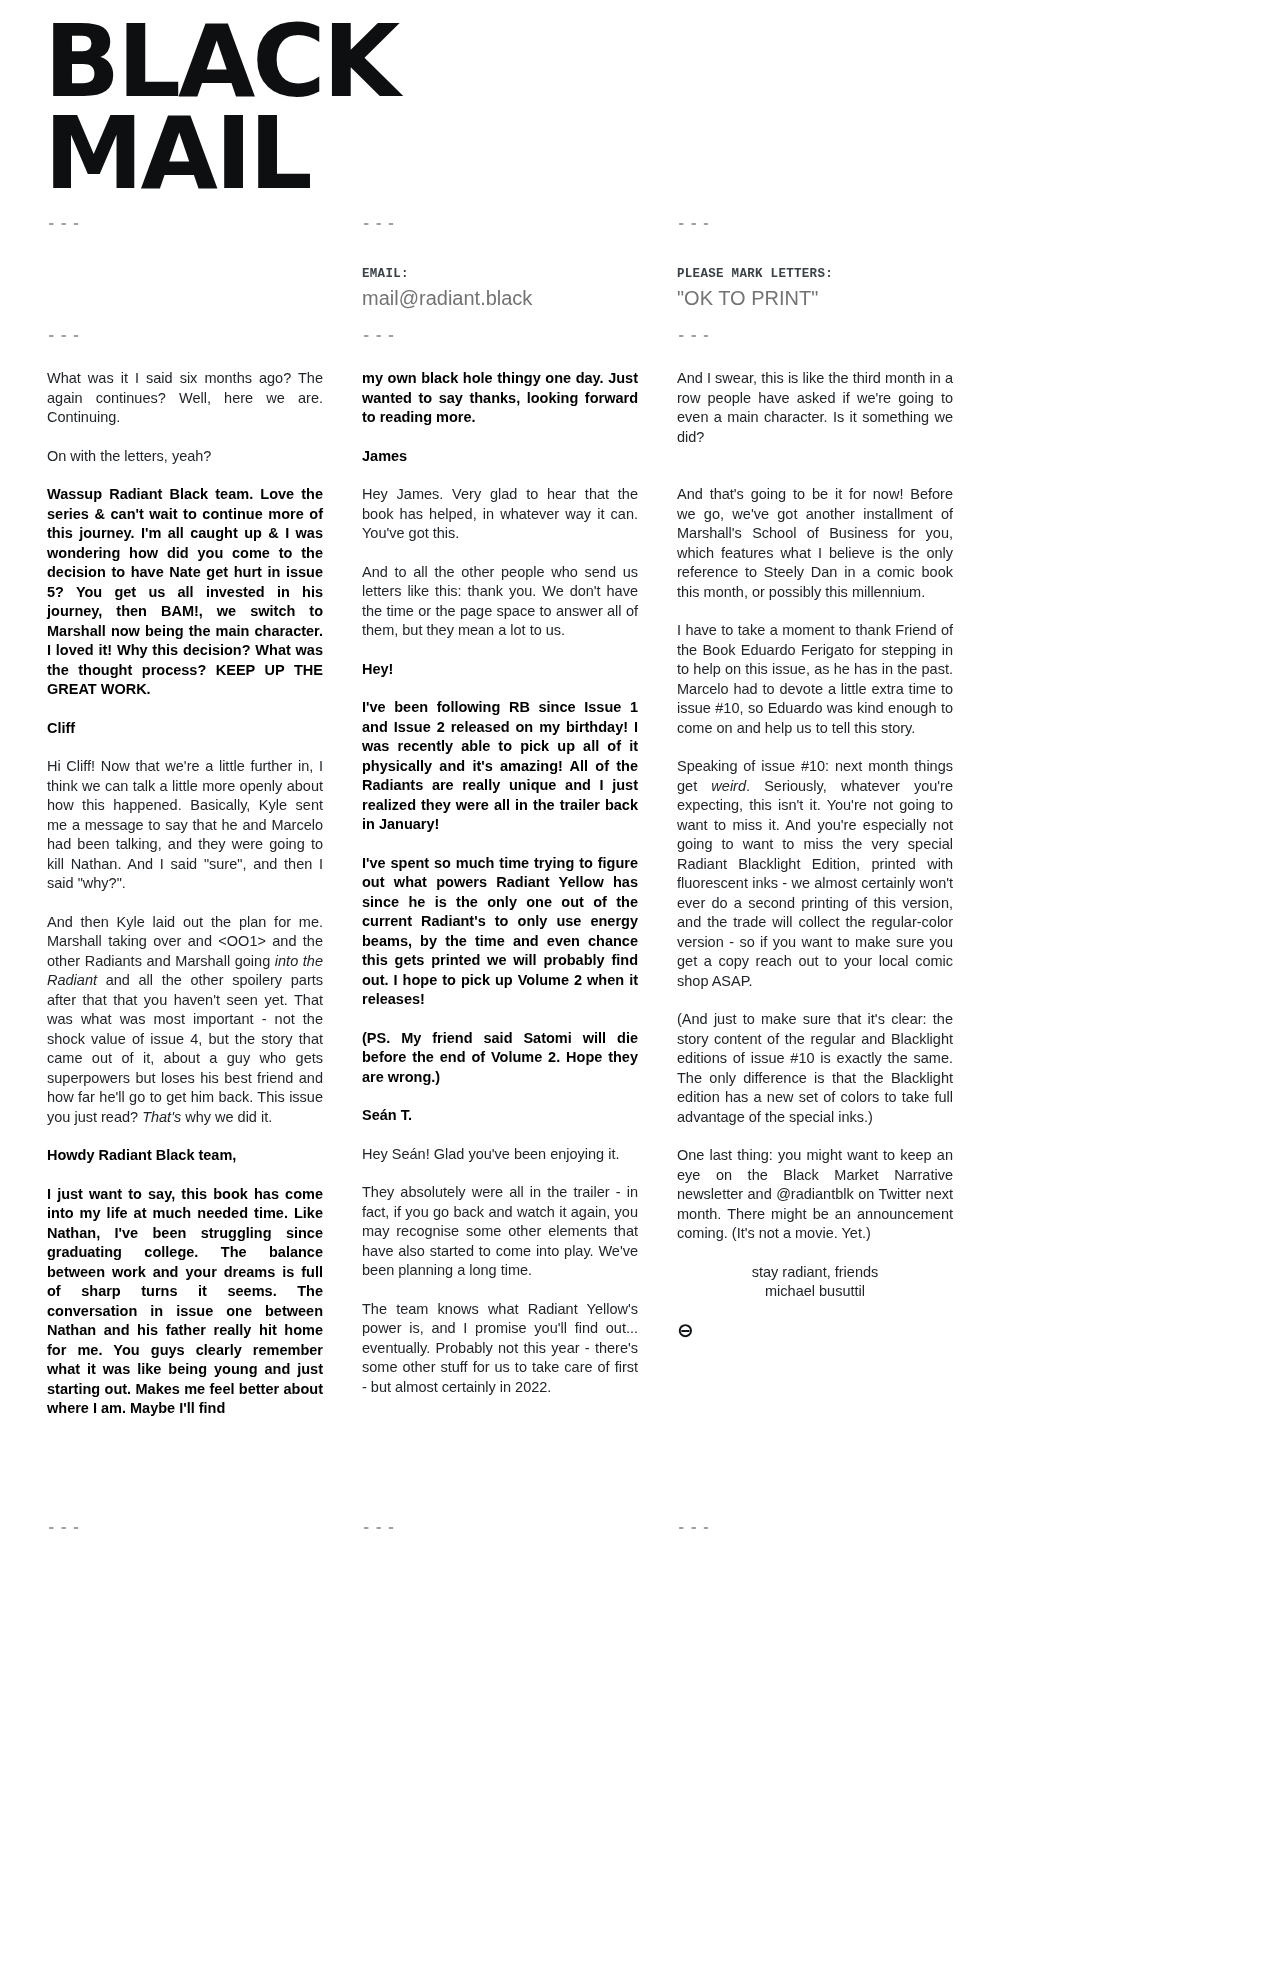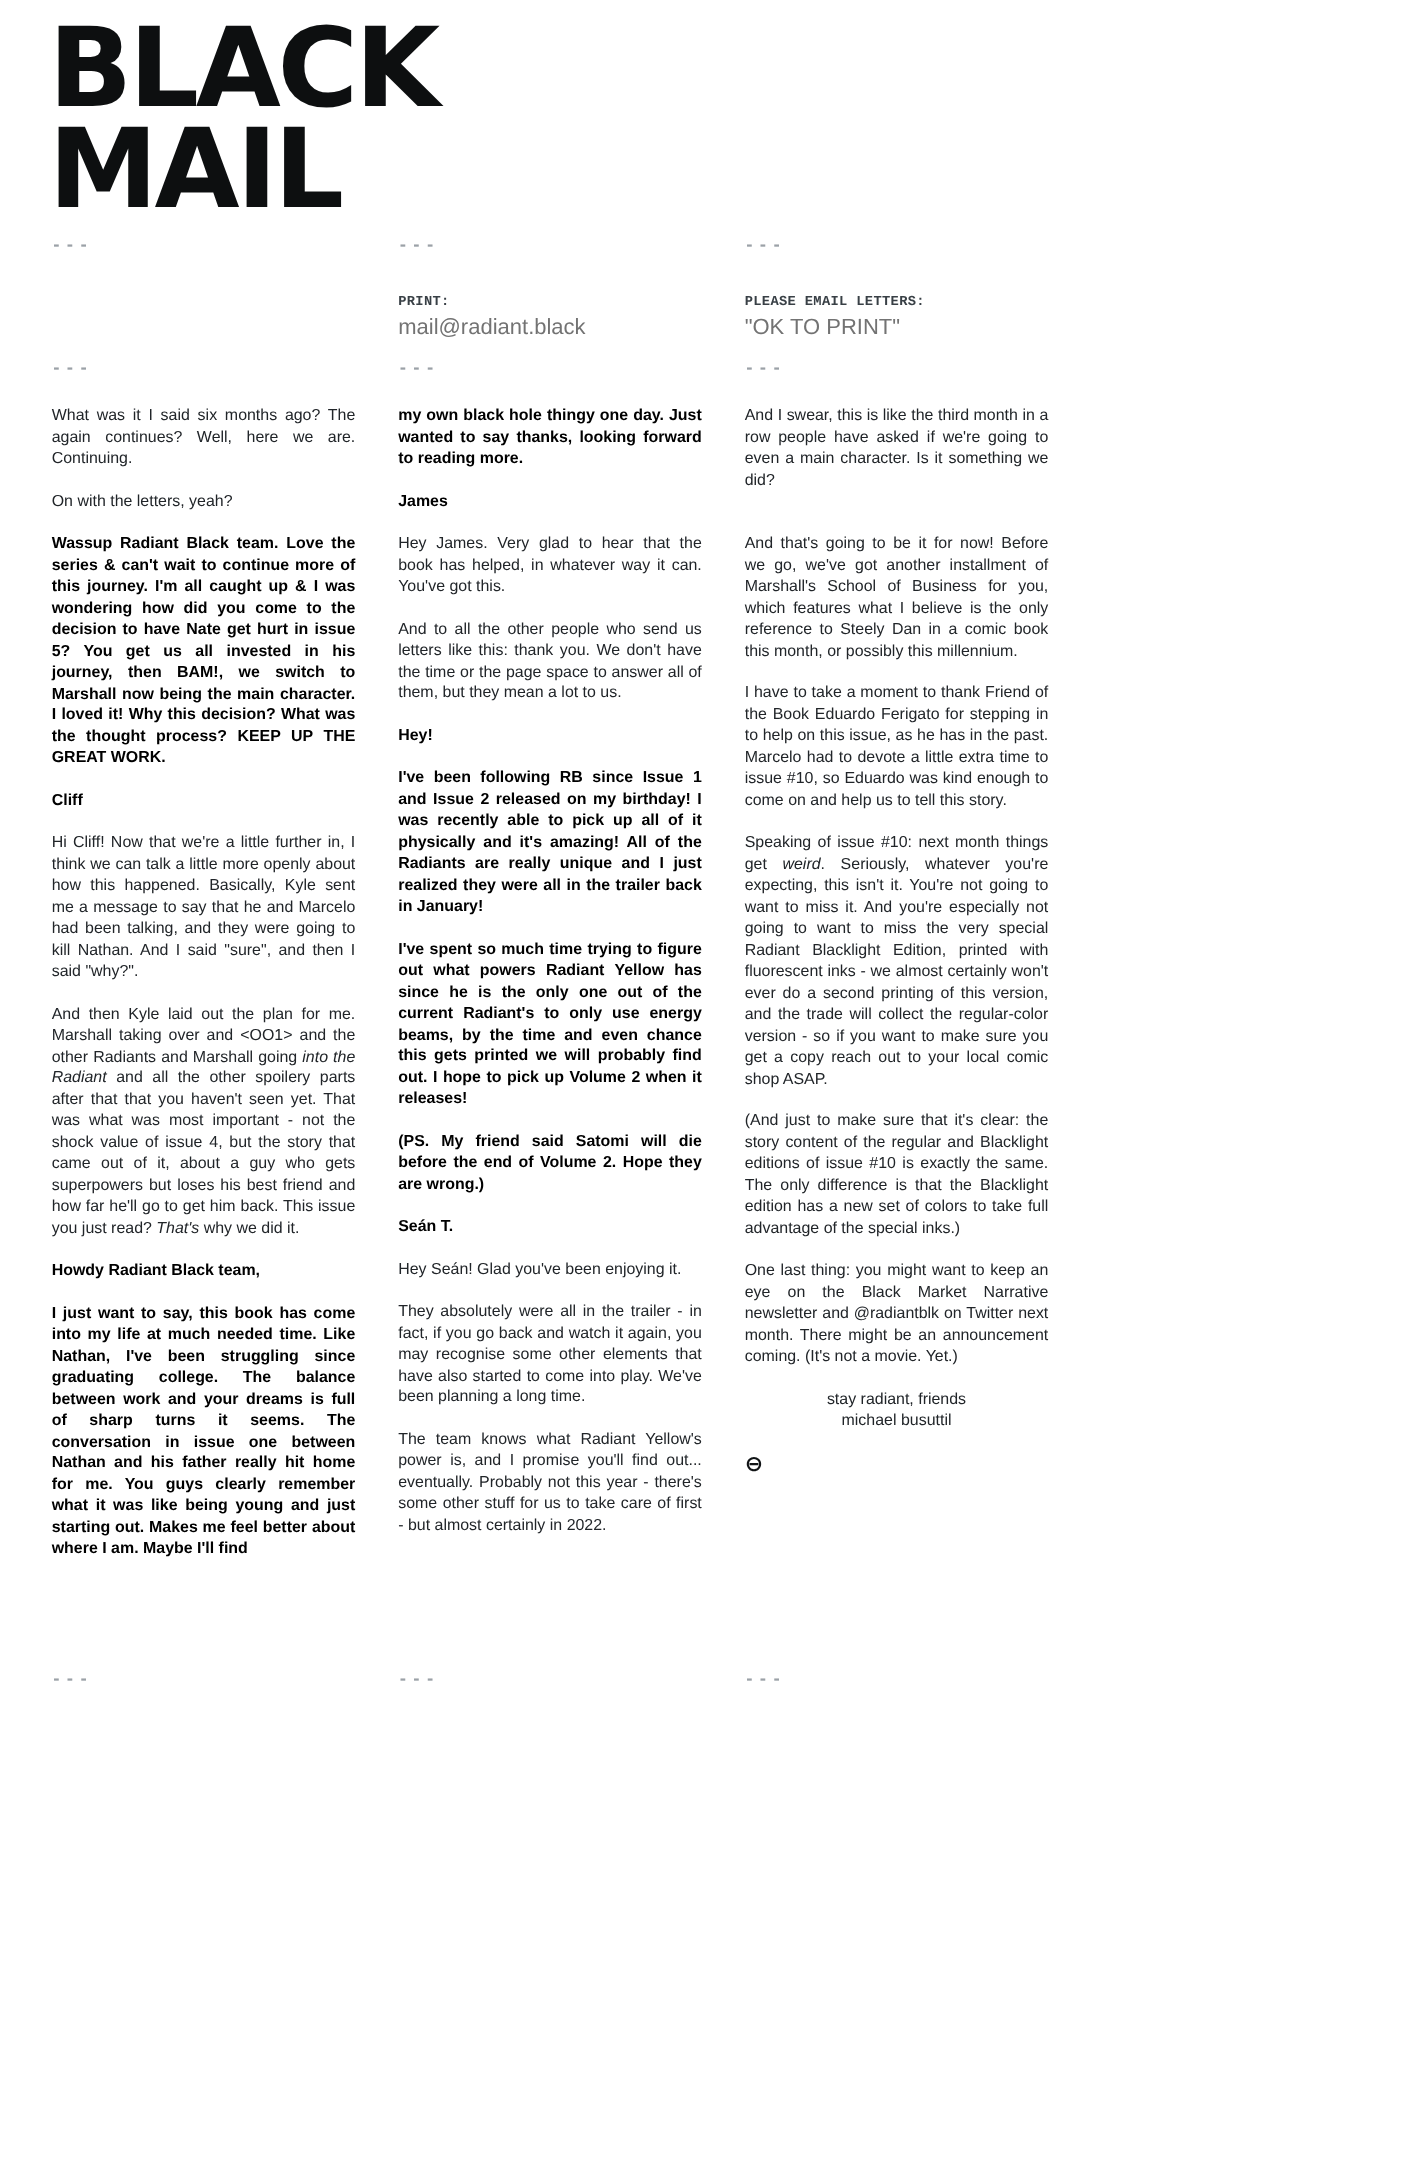--- a/index.html
+++ b/index.html
@@ -106,21 +106,21 @@
           <p class="para">And then Kyle laid out the plan for me. Marshall taking over and &lt;OO1&gt; and the other Radiants and Marshall going <i>into the Radiant</i> and all the other spoilery parts after that that you haven't seen yet. That was what was most important - not the shock value of issue 4, but the story that came out of it, about a guy who gets superpowers but loses his best friend and how far he'll go to get him back. This issue you just read? <i>That's</i> why we did it.</p>
           <p class="para b">Howdy Radiant Black team,</p>
           <p class="para b">I just want to say, this book has come into my life at much needed time. Like Nathan, I've been struggling since graduating college. The balance between work and your dreams is full of sharp turns it seems. The conversation in issue one between Nathan and his father really hit home for me. You guys clearly remember what it was like being young and just starting out. Makes me feel better about where I am. Maybe I'll find</p>
         </div>
       <div class="divider bottom">---</div>
     </div>
 
     <div class="col">
       <div class="divider">---</div>
       <div class="head">
-        <div class="hlabel">PRINT:</div>
+        <div class="hlabel">EMAIL:</div>
         <div class="hvalue">mail@radiant.black</div>
       </div>
       <div class="divider">---</div>
       <div class="body">
           <p class="para b">my own black hole thingy one day. Just wanted to say thanks, looking forward to reading more.</p>
           <p class="para b">James</p>
           <p class="para">Hey James. Very glad to hear that the book has helped, in whatever way it can. You've got this.</p>
           <p class="para">And to all the other people who send us letters like this: thank you. We don't have the time or the page space to answer all of them, but they mean a lot to us.</p>
           <p class="para b">Hey!</p>
           <p class="para b">I've been following RB since Issue 1 and Issue 2 released on my birthday! I was recently able to pick up all of it physically and it's amazing! All of the Radiants are really unique and I just realized they were all in the trailer back in January!</p>
@@ -130,21 +130,21 @@
           <p class="para">Hey Seán! Glad you've been enjoying it.</p>
           <p class="para">They absolutely were all in the trailer - in fact, if you go back and watch it again, you may recognise some other elements that have also started to come into play. We've been planning a long time.</p>
           <p class="para">The team knows what Radiant Yellow's power is, and I promise you'll find out... eventually. Probably not this year - there's some other stuff for us to take care of first - but almost certainly in 2022.</p>
         </div>
       <div class="divider bottom">---</div>
     </div>
 
     <div class="col">
       <div class="divider">---</div>
       <div class="head">
-        <div class="hlabel">PLEASE EMAIL LETTERS:</div>
+        <div class="hlabel">PLEASE MARK LETTERS:</div>
         <div class="hvalue">"OK TO PRINT"</div>
       </div>
       <div class="divider">---</div>
       <div class="body">
           <p class="para">And I swear, this is like the third month in a row people have asked if we're going to even a main character. Is it something we did?</p>
           <p class="para sp">And that's going to be it for now! Before we go, we've got another installment of Marshall's School of Business for you, which features what I believe is the only reference to Steely Dan in a comic book this month, or possibly this millennium.</p>
           <p class="para">I have to take a moment to thank Friend of the Book Eduardo Ferigato for stepping in to help on this issue, as he has in the past. Marcelo had to devote a little extra time to issue #10, so Eduardo was kind enough to come on and help us to tell this story.</p>
           <p class="para">Speaking of issue #10: next month things get <i>weird</i>. Seriously, whatever you're expecting, this isn't it. You're not going to want to miss it. And you're especially not going to want to miss the very special Radiant Blacklight Edition, printed with fluorescent inks - we almost certainly won't ever do a second printing of this version, and the trade will collect the regular-color version - so if you want to make sure you get a copy reach out to your local comic shop ASAP.</p>
           <p class="para">(And just to make sure that it's clear: the story content of the regular and Blacklight editions of issue #10 is exactly the same. The only difference is that the Blacklight edition has a new set of colors to take full advantage of the special inks.)</p>
           <p class="para">One last thing: you might want to keep an eye on the Black Market Narrative newsletter and @radiantblk on Twitter next month. There might be an announcement coming. (It's not a movie. Yet.)</p>

